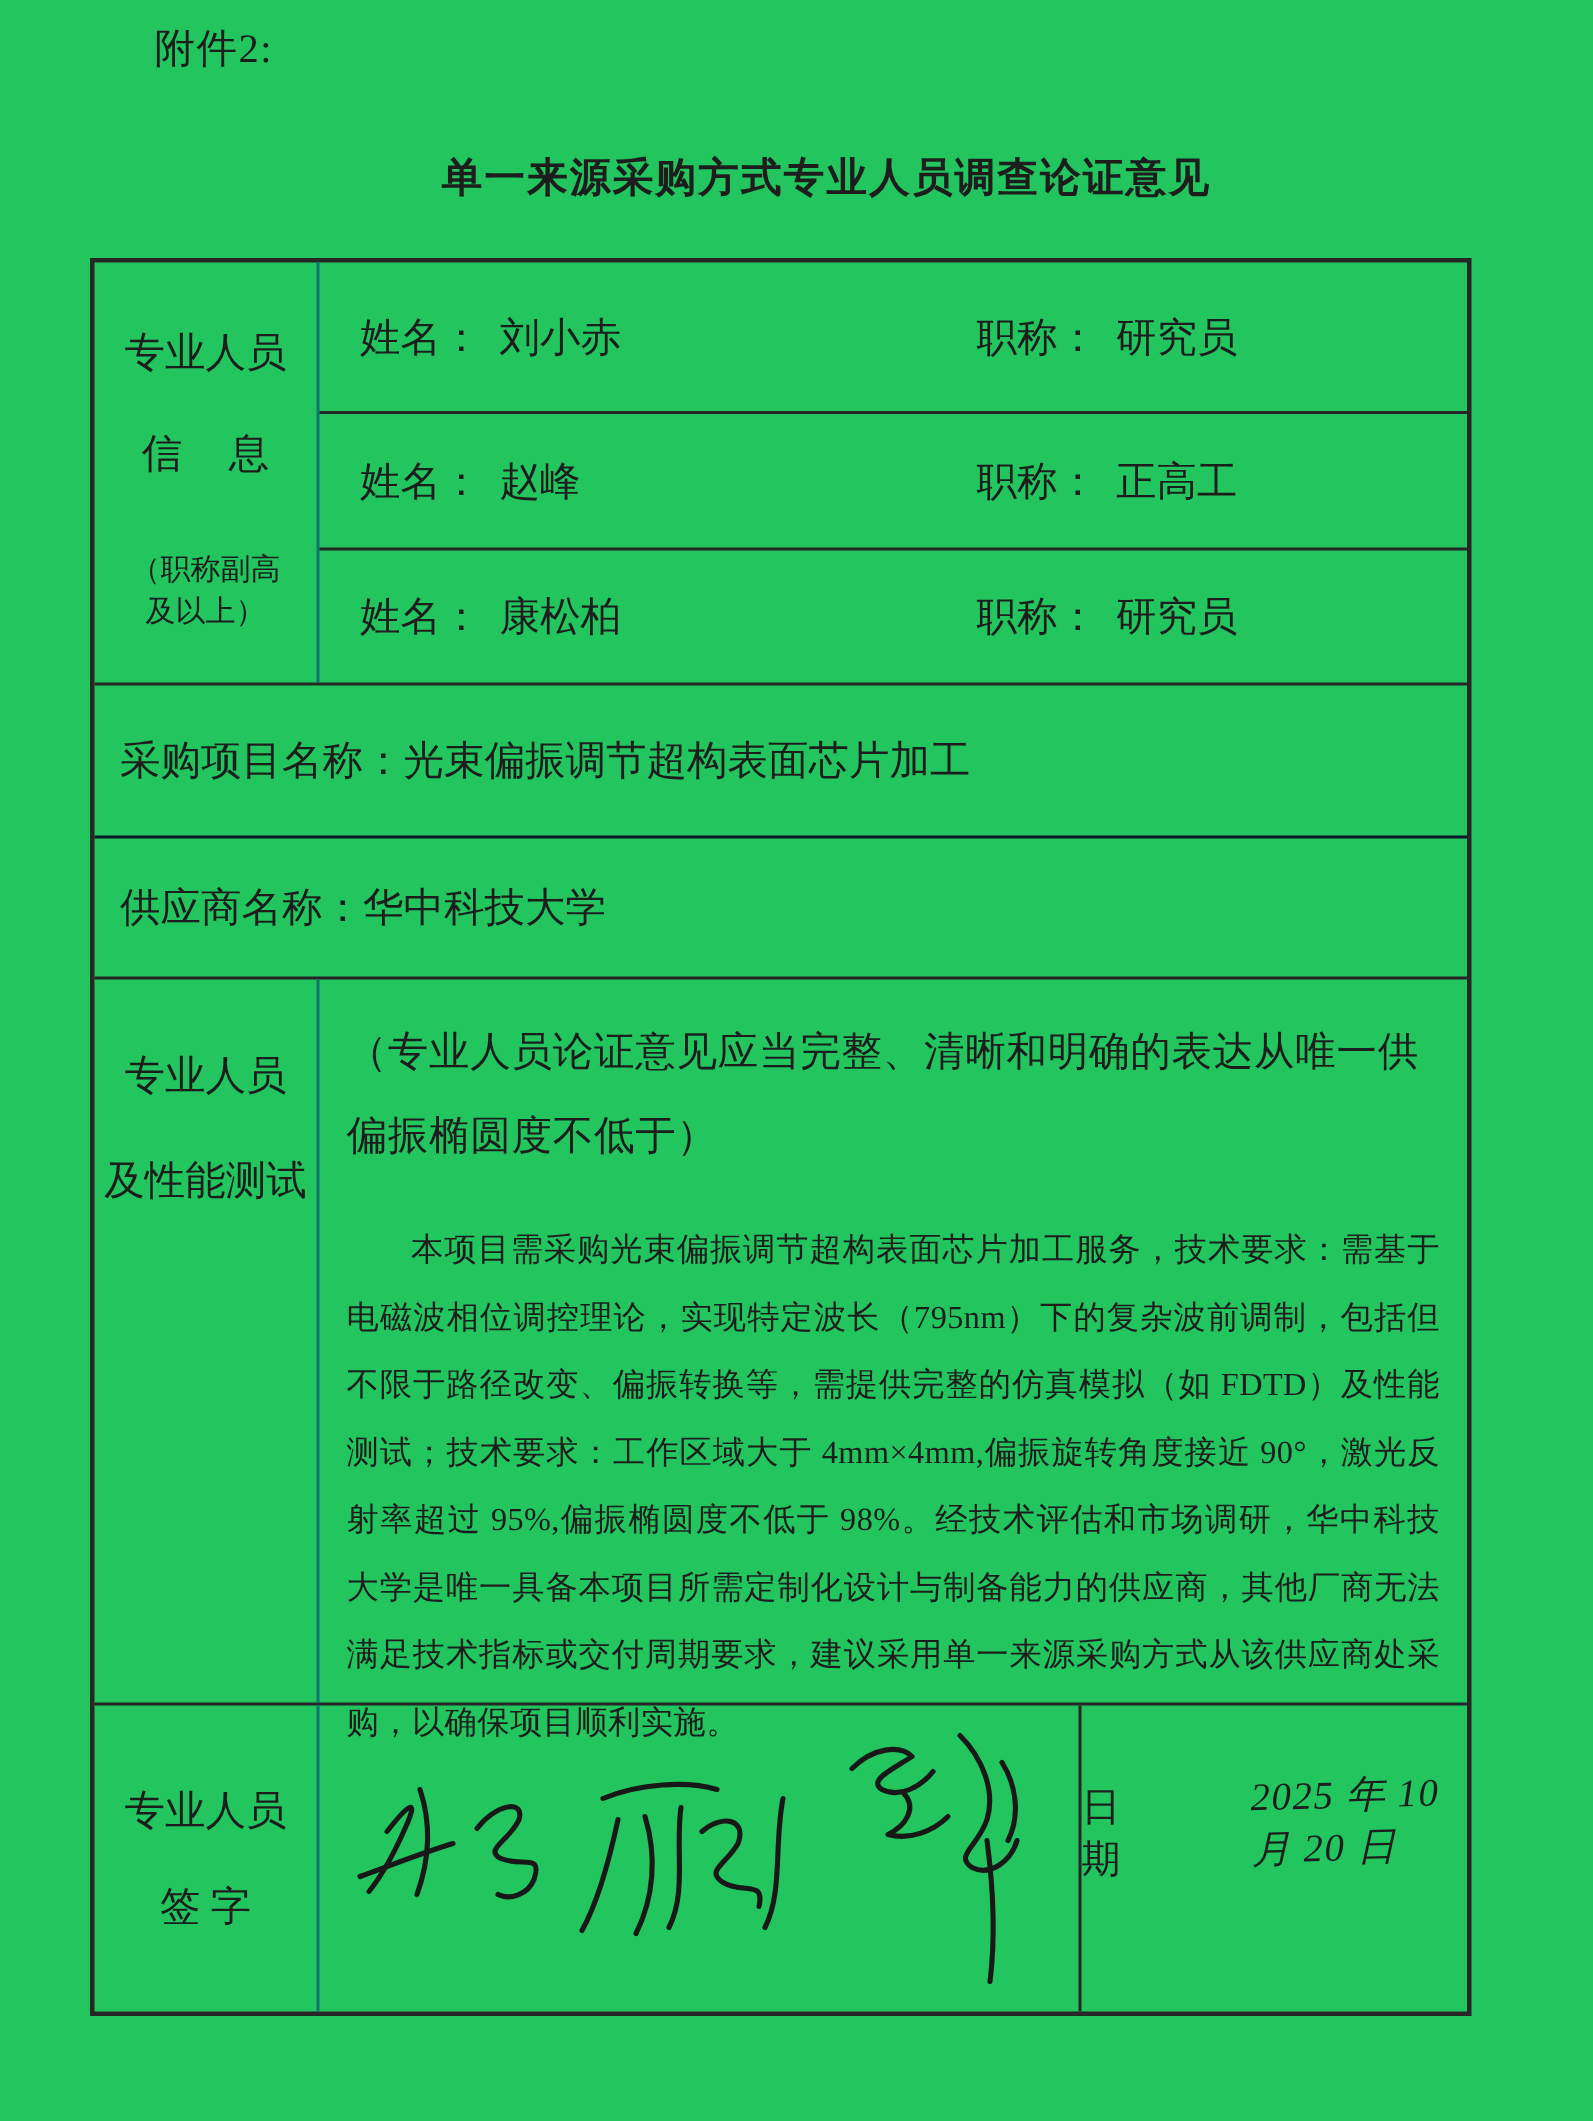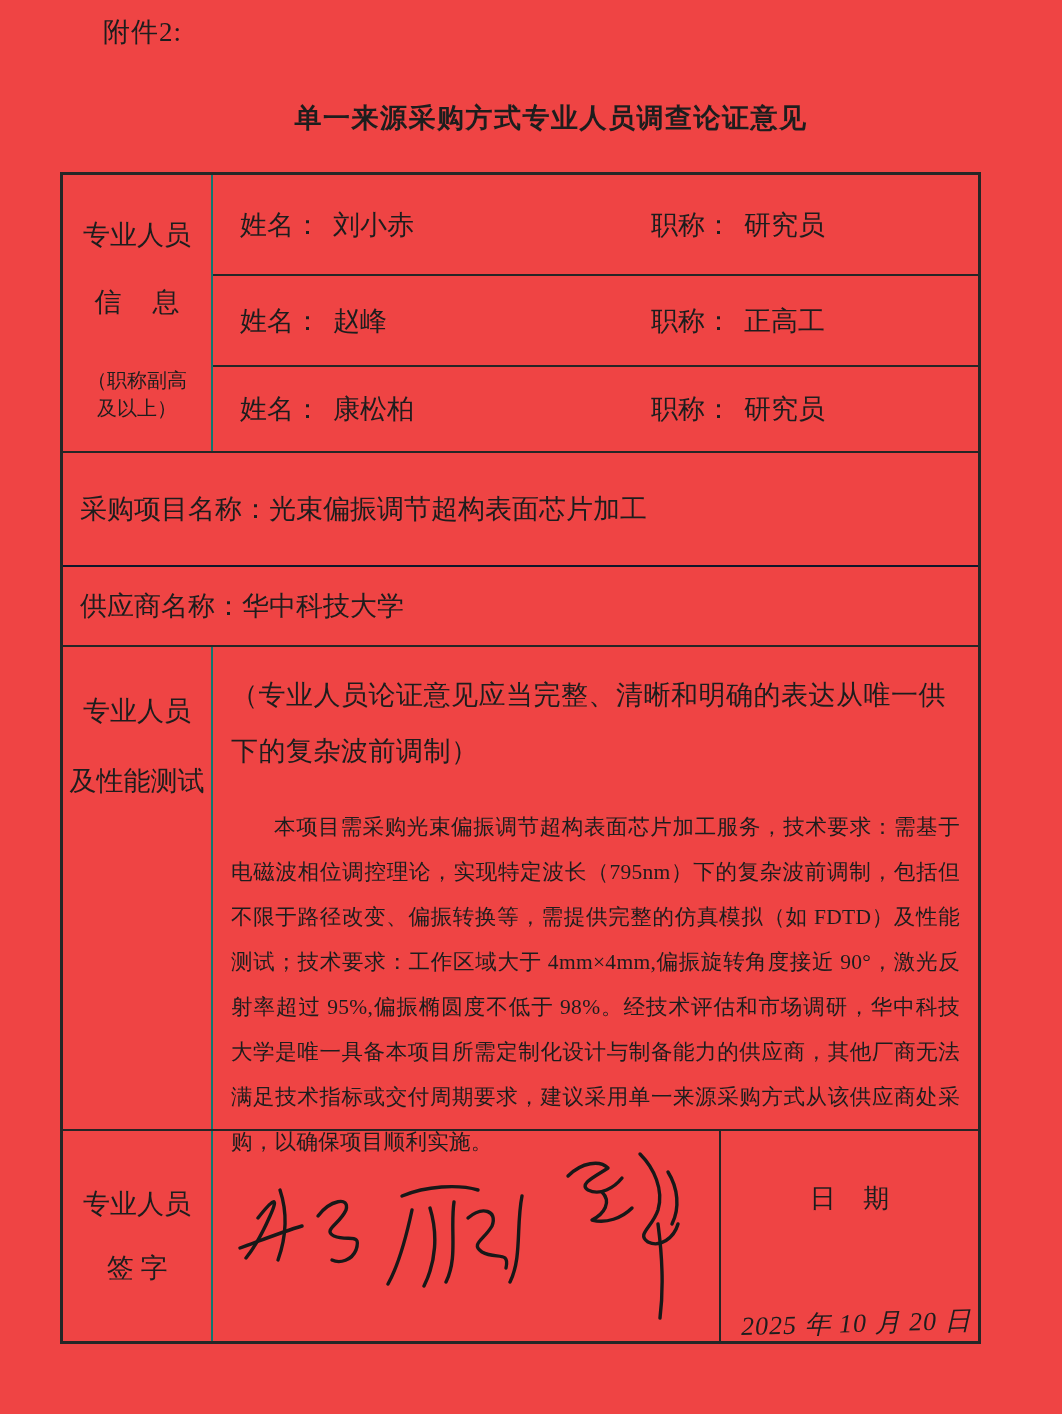--- a/index.html
+++ b/index.html
@@ -4,21 +4,21 @@
 <style>
   html, body { margin: 0; padding: 0; }
   body {
     width: 1062px; height: 1414px;
     background: #f4f3f1;
     font-family: "Liberation Serif", "DejaVu Serif", serif;
   }
   .page {
     position: relative;
     width: 1062px; height: 1414px;
-    background: #ef4444;
+    background: #22c55e;
     color: #1d1d1d;
     overflow: hidden;
   }
   .attachment-label {
     position: absolute; left: 103px; top: 14px;
     font-size: 27px; letter-spacing: 1px;
   }
   .doc-title {
     position: absolute; left: 40px; top: 100px; width: 1022px;
     text-align: center;
@@ -58,21 +58,21 @@
   .p-row-3 { flex: 1; }
   .label-gap { margin-right: 12px; }
   .title-group { position: absolute; left: 438px; display: flex; }
   
   .sect-project { height: 196px; }
   .sect-project .col-head { justify-content: center; }
   .proj-row {
     box-sizing: border-box; display: flex; align-items: center;
     padding-left: 17px; font-size: 27px;
   }
-  .proj-row-1 { height: 112px; }
+  .proj-row-1 { height: 100px; }
   .proj-row-2 { flex: 1; border-top: 2px solid #0f172a; }
   .rows-col-proj { flex: 1; display: flex; flex-direction: column; }
   
   .sect-opinion { height: 484px; }
   .sect-opinion .col-head { justify-content: flex-start; padding-top: 46px; }
   .sect-opinion .col-head .line2 { margin-top: 34px; }
   .opinion-cell {
     flex: 1; box-sizing: border-box;
     padding: 20px 18px 0 18px;
   }
@@ -87,21 +87,21 @@
   .sect-sign { flex: 1; }
   .sect-sign .col-head { justify-content: center; }
   .sect-sign .col-head .line2 { margin-top: 28px; }
   .sign-cell {
     flex: 1; border-right: 2px solid #262626;
     box-sizing: border-box; position: relative;
     display: flex; align-items: center; justify-content: center;
   }
   .date-cell {
     width: 257px; min-width: 257px; box-sizing: border-box;
-    display: flex; flex-direction: column; align-items: center; gap: 48px;
+    display: flex; flex-direction: row; align-items: flex-start; gap: 48px;
   }
   .date-label { font-size: 26px; letter-spacing: 0.4em; margin-right: -0.4em; margin-top: 50px; }
   .date-value {
     margin-top: 42px; align-self: flex-start; margin-left: 20px;
     font-size: 26px; font-style: italic;
     transform: rotate(-1.5deg);
     letter-spacing: 1px;
   }
   .sig-svg { display: block; margin-top: -8px; }
 </style>
@@ -167,21 +167,21 @@
     </div>
 
     <div class="sect sect-opinion">
       <div class="col-head">
         <span>专业人员</span>
         <span class="line2">及性能测试</span>
       </div>
       <div class="opinion-cell">
         <div class="opinion-note">
           <span>（专业人员论证意见应当完整、清晰和明确的表达从唯一供</span><br>
-          <span>下的复杂波前调制）</span>
+          <span>偏振椭圆度不低于）</span>
         </div>
         <div class="opinion-body">本项目需采购光束偏振调节超构表面芯片加工服务，技术要求：需基于电磁波相位调控理论，实现特定波长（795nm）下的复杂波前调制，包括但不限于路径改变、偏振转换等，需提供完整的仿真模拟（如 FDTD）及性能测试；技术要求：工作区域大于 4mm×4mm,偏振旋转角度接近 90°，激光反射率超过 95%,偏振椭圆度不低于 98%。经技术评估和市场调研，华中科技大学是唯一具备本项目所需定制化设计与制备能力的供应商，其他厂商无法满足技术指标或交付周期要求，建议采用单一来源采购方式从该供应商处采购，以确保项目顺利实施。</div>
       </div>
     </div>
 
     <div class="sect sect-sign">
       <div class="col-head">
         <span>专业人员</span>
         <span class="line2">签 字</span>
       </div>

